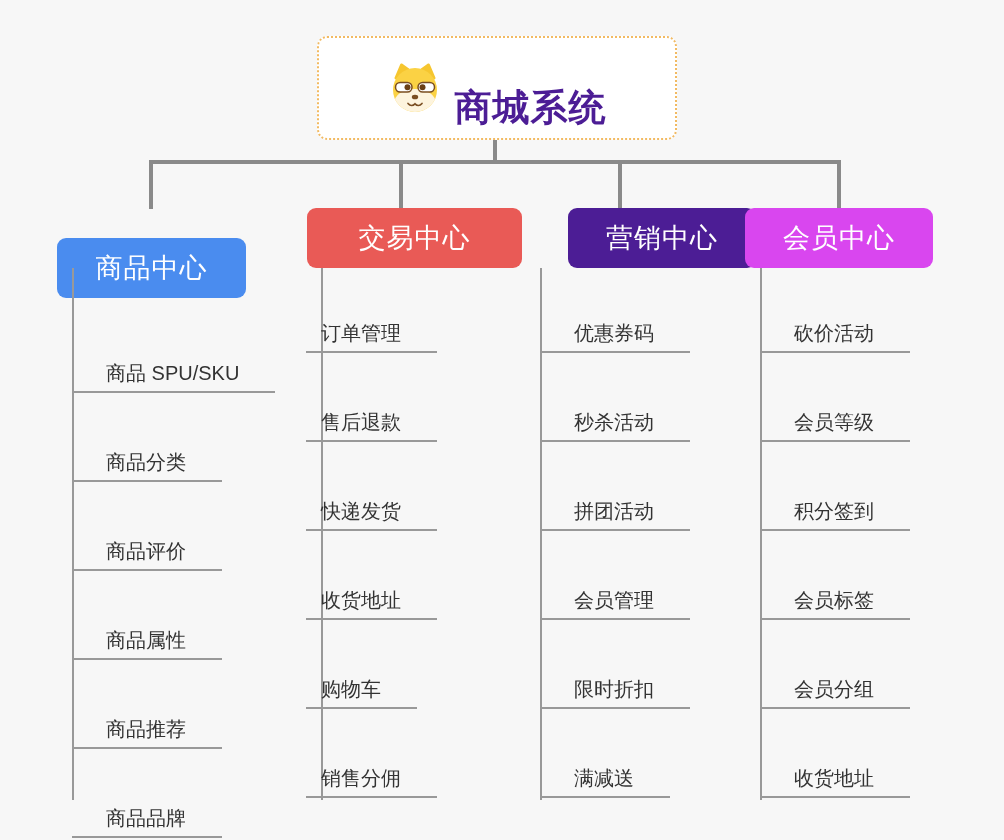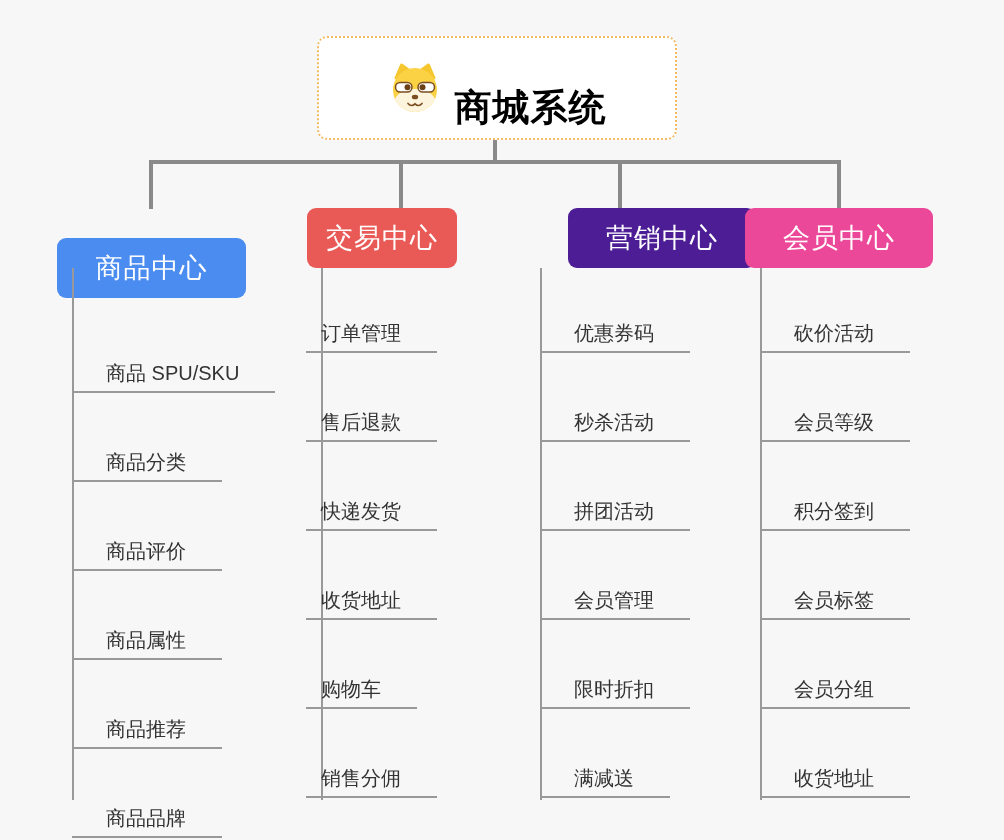--- a/index.html
+++ b/index.html
@@ -25,21 +25,21 @@
     border-radius: 10px;
     box-sizing: border-box;
     display: flex;
     align-items: center;
     justify-content: center;
     gap: 13px;
   }
   .root-title {
     font-size: 37px;
     font-weight: 600;
-    color: #000000;
+    color: #4c1d95;
     letter-spacing: 1px;
     white-space: nowrap;
     margin-top: 40px;
   }
   .dog { display: inline-flex; }
 
   
   .conn { position: absolute; background: #8a8a8a; }
   .conn-root-stub  { left: 493px; top: 140px; width: 4px;  height: 22px; }
   .conn-horizontal { left: 149px; top: 160px; width: 692px; height: 4px; }
@@ -58,21 +58,21 @@
     align-items: center;
     justify-content: center;
     color: #ffffff;
     font-size: 27px;
     font-weight: 500;
     letter-spacing: 1px;
     white-space: nowrap;
     cursor: pointer;
   }
   .branch.b0 { left: 57px;  width: 189px; margin-top: 30px; }
-  .branch.b1 { left: 307px; width: 150px; }
+  .branch.b1 { left: 307px; width: 215px; }
   .branch.b2 { left: 525px; width: 188px; }
   .branch.b3 { left: 745px; width: 188px; }
 
   
   .trunk {
     position: absolute;
     top: 268px; height: 532px;
     width: 2px;
     background: #999999;
   }
@@ -132,21 +132,21 @@
   <div class="conn conn-root-stub"></div>
   <div class="conn conn-horizontal"></div>
   <div class="conn conn-stub s0"></div>
   <div class="conn conn-stub s1"></div>
   <div class="conn conn-stub s2"></div>
   <div class="conn conn-stub s3"></div>
 
   <div class="branch b0" style="background-color: rgb(74, 140, 239);">商品中心</div>
   <div class="branch b1" style="background-color: rgb(233, 90, 86);">交易中心</div>
   <div class="branch b2" style="background-color: #4c1d95; margin-left: 43px;">营销中心</div>
-  <div class="branch b3" style="background-color: #ec4899;">会员中心</div>
+  <div class="branch b3" style="background-color: #d946ef;">会员中心</div>
 
   <div class="trunk c0"></div>
   <div class="trunk c1"></div>
   <div class="trunk c2"></div>
   <div class="trunk c3"></div>
 
   <div class="leaf c0 r0">商品 SPU/SKU</div>
   <div class="leaf c0 r1">商品分类</div>
   <div class="leaf c0 r2">商品评价</div>
   <div class="leaf c0 r3">商品属性</div>

